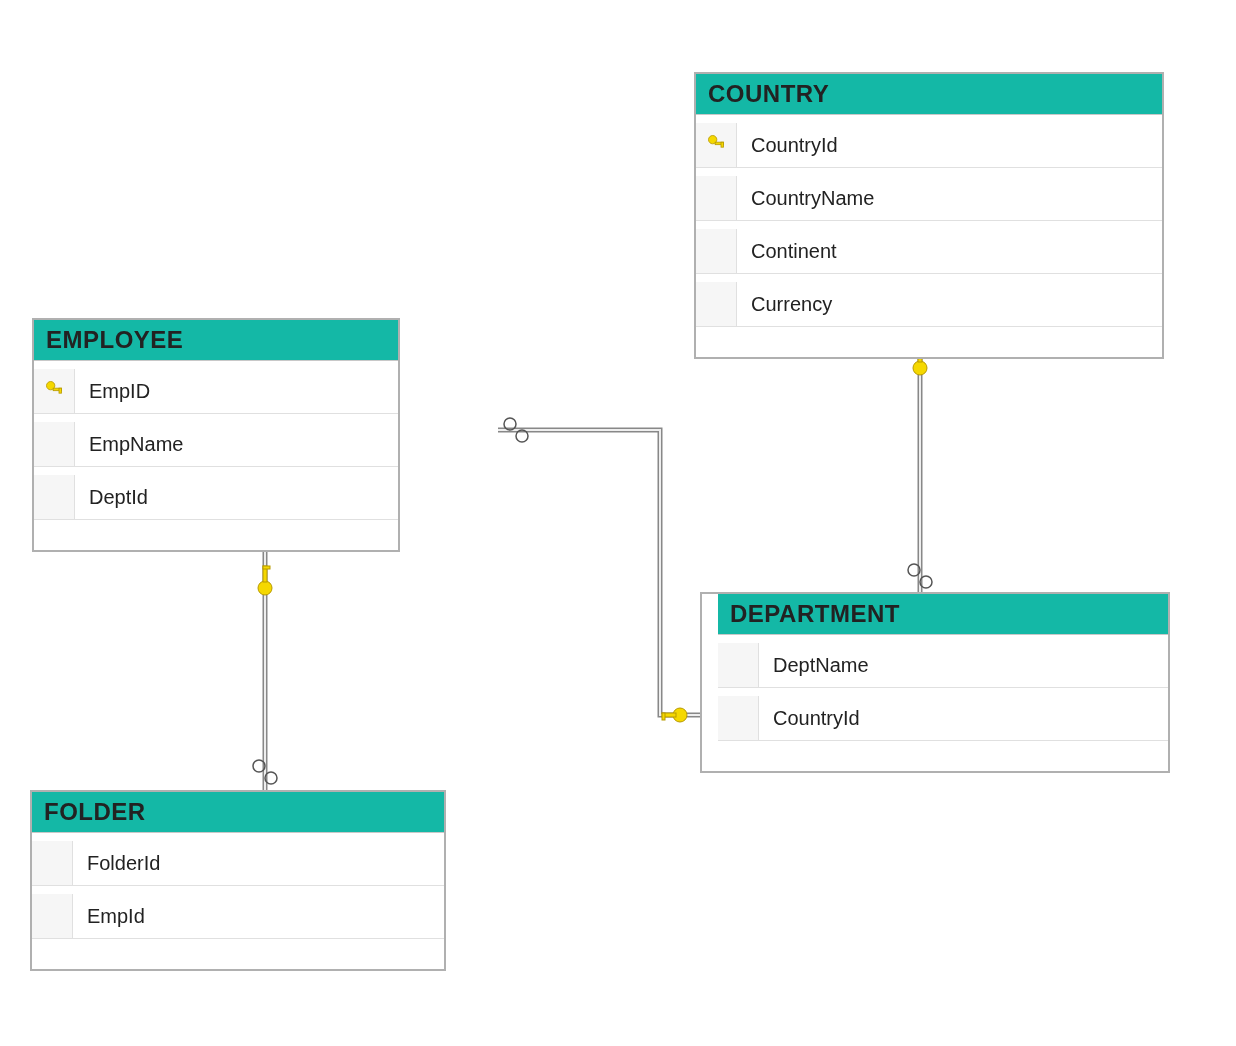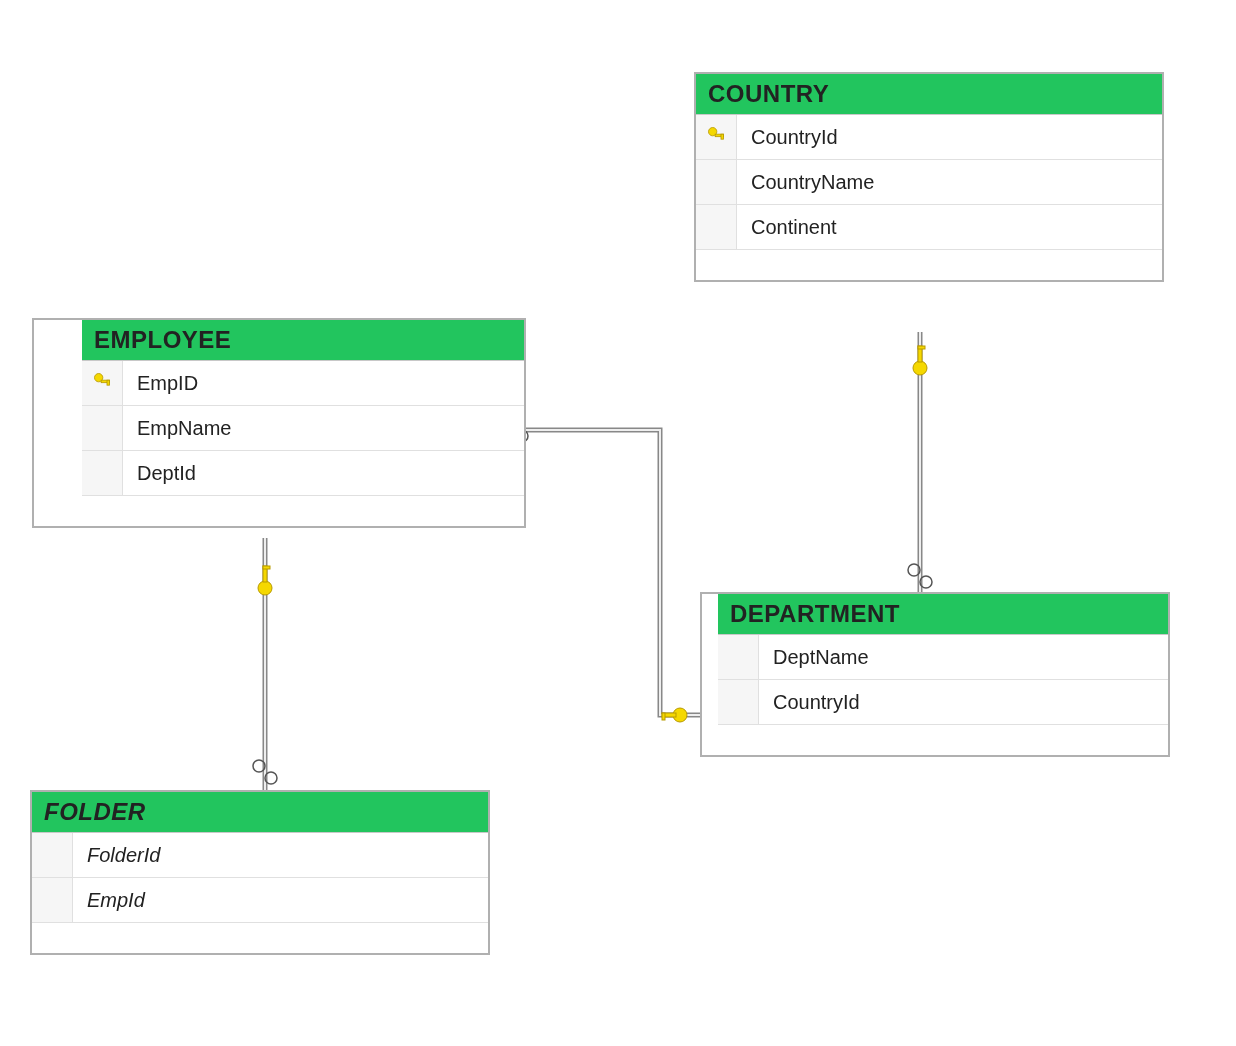--- a/index.html
+++ b/index.html
@@ -13,35 +13,36 @@
     width: 1236px;
     height: 1046px;
   }
   .table {
     position: absolute;
     border: 2px solid #b0b0b0;
     background: #ffffff;
     box-sizing: border-box;
   }
   .table-header {
-    background: #22c55e;
+    background: #14b8a6;
     font-weight: 700;
     font-size: 24px;
     padding: 6px 12px;
     border-bottom: 1px solid #c8c8c8;
     letter-spacing: 0.5px;
   }
   .table-body {
     padding: 0;
   }
   .row {
     display: flex;
     align-items: center;
     border-bottom: 1px solid #e0e0e0;
     height: 44px;
+    margin-top: 8px;
   }
   .row:last-child { border-bottom: none; }
   .key-col {
     width: 40px;
     height: 100%;
     display: flex;
     align-items: center;
     justify-content: center;
     border-right: 1px solid #e0e0e0;
     background: #f6f6f6;
@@ -151,25 +152,29 @@
       <div class="field-col">CountryId</div>
     </div>
     <div class="row">
       <div class="key-col"></div>
       <div class="field-col">CountryName</div>
     </div>
     <div class="row">
       <div class="key-col"></div>
       <div class="field-col">Continent</div>
     </div>
-    <div class="footer-space"></div>
-  </div>
-</div>
-
-<div class="table" style="left:32px; top:318px; width:494px;padding-left:48px;">
+    <div class="row">
+      <div class="key-col"></div>
+      <div class="field-col">Currency</div>
+    </div>
+    <div class="footer-space"></div>
+  </div>
+</div>
+
+<div class="table" style="left:32px; top:318px; width:368px;">
   <div class="table-header">EMPLOYEE</div>
   <div class="table-body">
     <div class="row">
       <div class="key-col">
           <span><svg class="key-icon" viewBox="0 0 24 24">
               <circle cx="8" cy="8" r="5" fill="#f5d800" stroke="#b89a00"></circle>
               <rect x="11" y="11" width="10" height="3" fill="#f5d800" stroke="#b89a00"></rect>
               <rect x="18" y="11" width="3" height="6" fill="#f5d800" stroke="#b89a00"></rect>
             </svg></span>
         </div>
@@ -195,21 +200,21 @@
       <div class="field-col">DeptName</div>
     </div>
     <div class="row">
       <div class="key-col"></div>
       <div class="field-col">CountryId</div>
     </div>
     <div class="footer-space"></div>
   </div>
 </div>
 
-<div class="table" style="left:30px; top:790px; width:460px;font-style:italic;">
+<div class="table" style="left:30px; top:790px; width:416px;">
   <div class="table-header">FOLDER</div>
   <div class="table-body">
     <div class="row">
       <div class="key-col"></div>
       <div class="field-col">FolderId</div>
     </div>
     <div class="row">
       <div class="key-col"></div>
       <div class="field-col">EmpId</div>
     </div>

